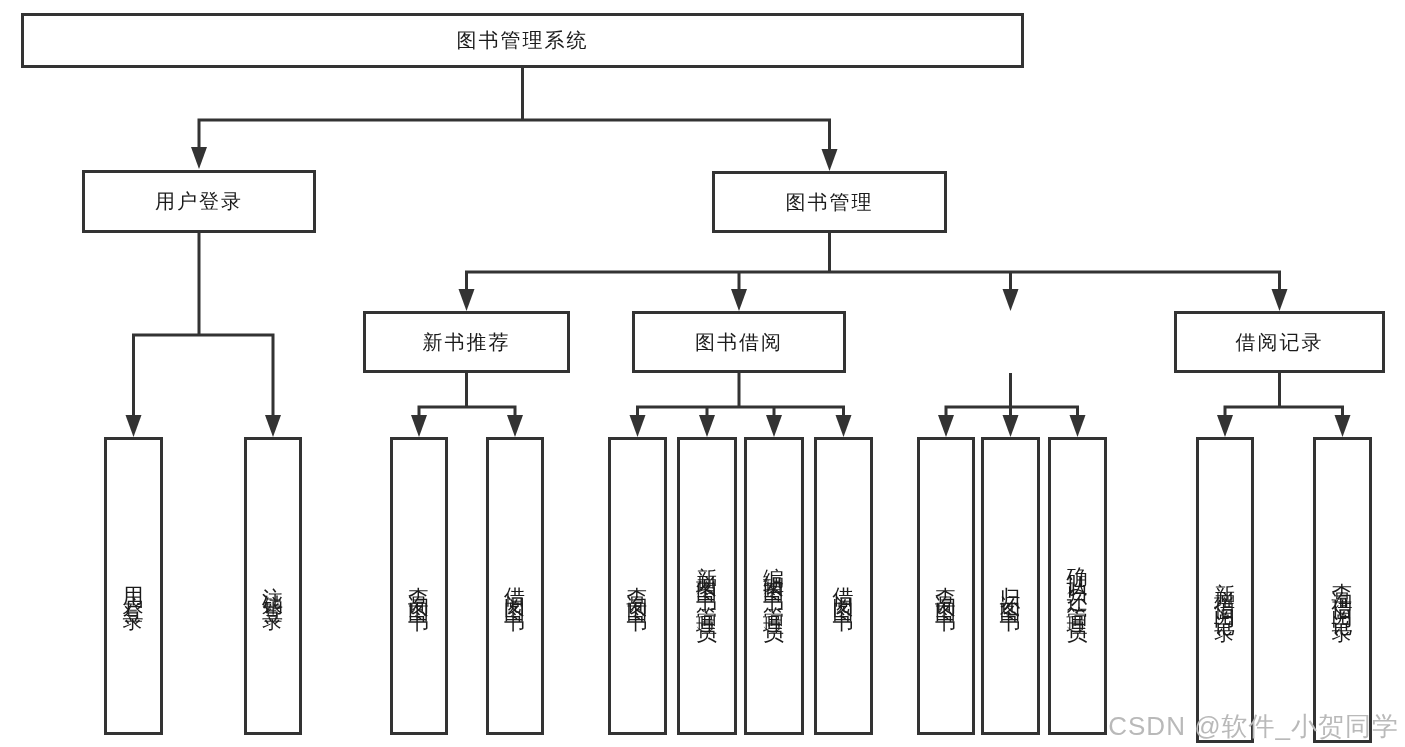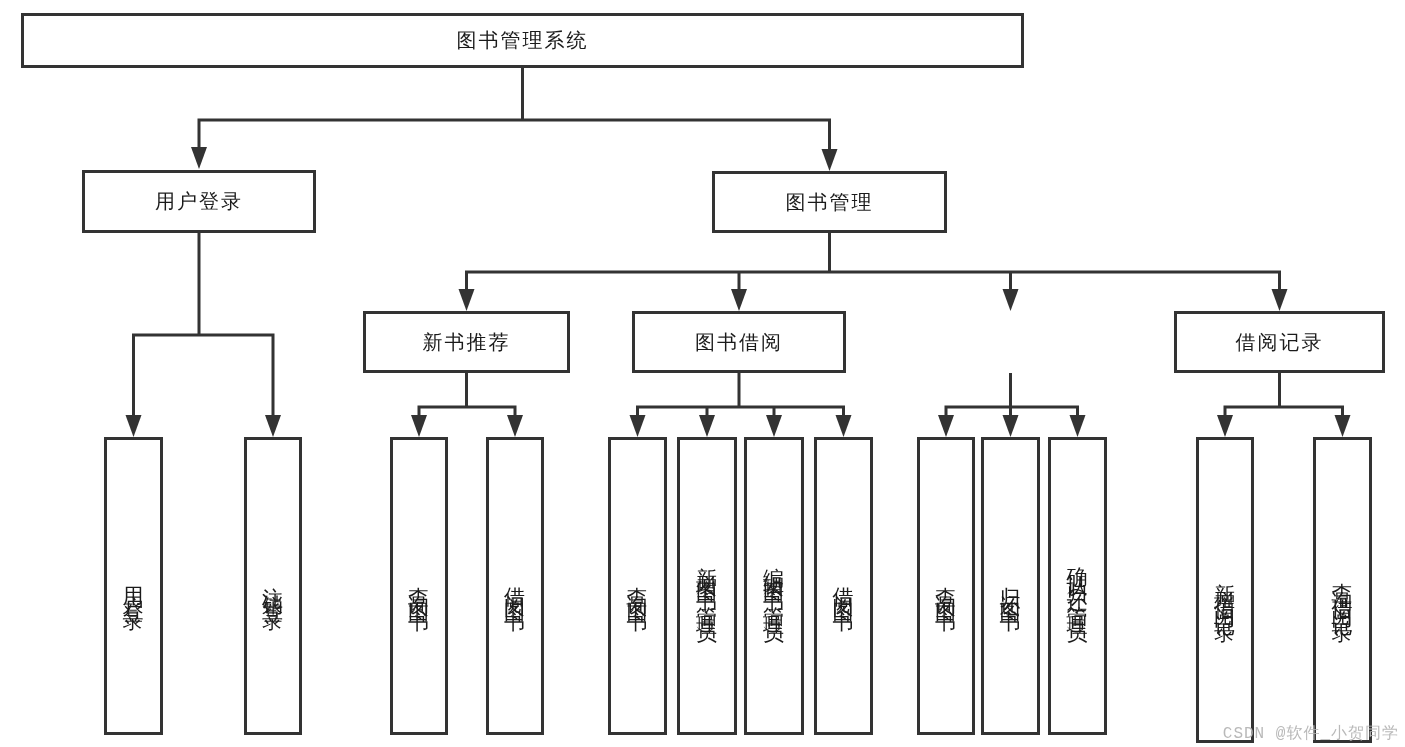--- a/index.html
+++ b/index.html
@@ -37,26 +37,25 @@
     text-orientation: mixed;
     font-size: 21px;
     letter-spacing: 8px;
     line-height: 1;
     white-space: nowrap;
   }
   .watermark {
     position: absolute;
     right: 6px;
     bottom: 3px;
-    font-size: 16px;
+    font-size: 26px;
     color: #b9b9b9;
     letter-spacing: 1px;
     z-index: 5;
     white-space: nowrap;
-    font-family: Liberation Mono, monospace;
   }
 </style>
 </head>
 <body>
 
 <div class="canvas">
 
   <svg class="connectors" viewBox="0 0 1405 747" xmlns="http://www.w3.org/2000/svg">
     <defs>
       <path id="ah" d="M -8 -22 L 8 -22 L 0 0 Z" fill="#333333"></path>

